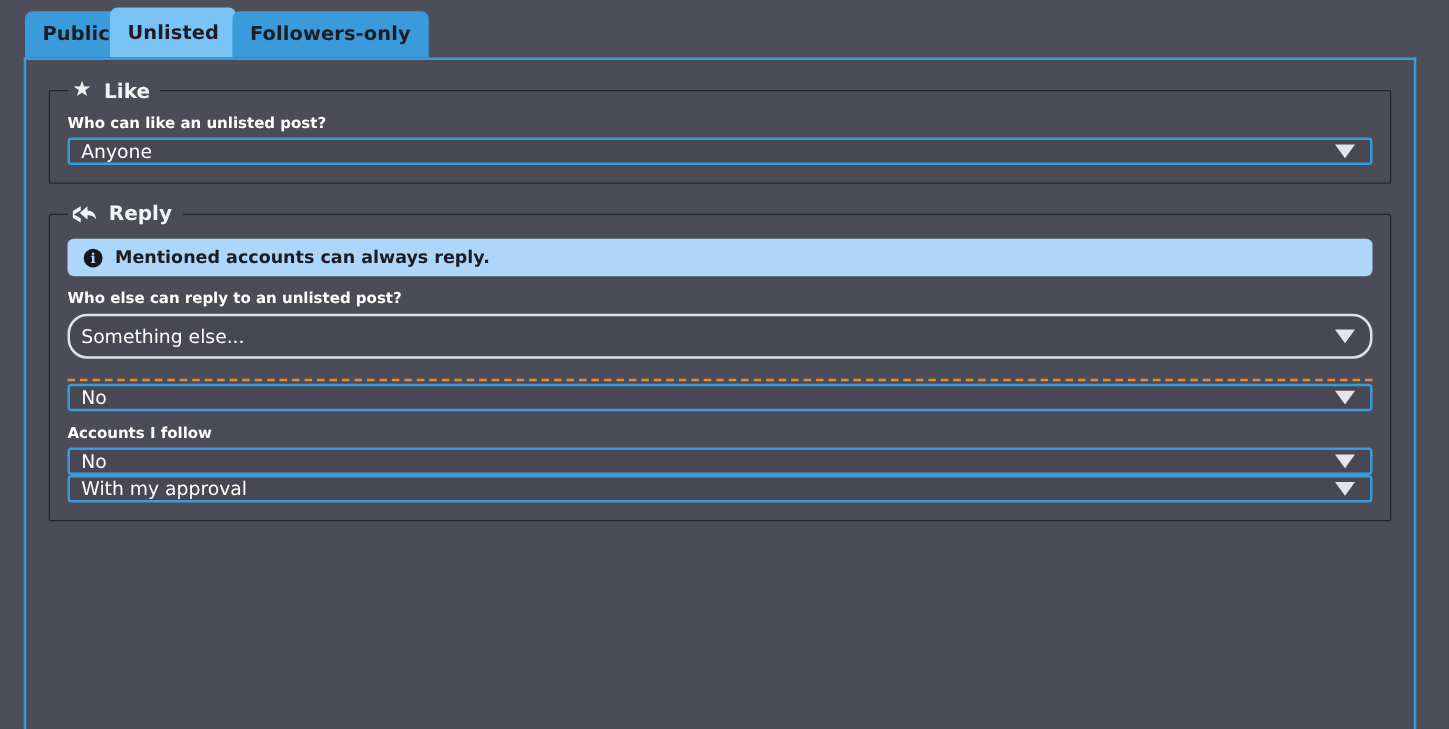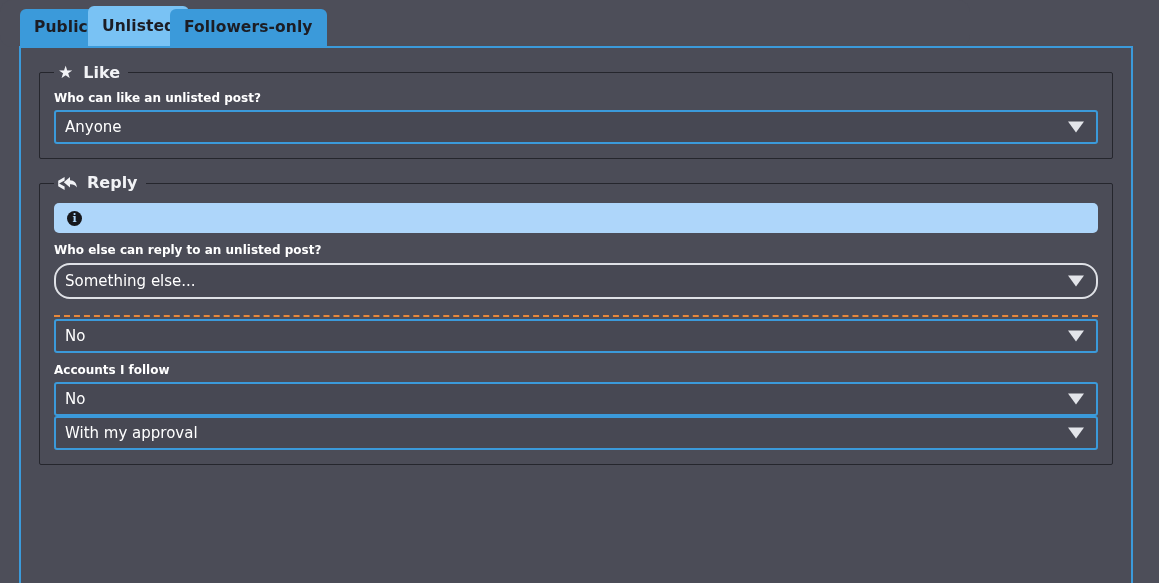--- a/index.html
+++ b/index.html
@@ -37,21 +37,21 @@
     cursor: pointer;
     user-select: none;
   }
   .tab.active {
     background: #79c2f4;
     top: 6px;
     height: 41px;
   }
   #tab-0 { left: 20px; }
   #tab-1 { left: 88px; }
-  #tab-2 { left: 170px; align-items: center; }
+  #tab-2 { left: 186px; align-items: center; }
 
   
   .panel {
     position: absolute;
     left: 19px; top: 46px;
     width: 1114px; height: 560px;
     border: 2px solid #3b9ada;
     border-bottom: none;
     background: #4b4c57;
     overflow: hidden;
@@ -93,21 +93,21 @@
   .field-label {
     color: #ffffff;
     font-size: 12px;
     font-weight: bold;
     margin: 10px 0 5px 0;
     line-height: 1.2;
   }
 
   .select {
     position: relative;
-    height: 34px;
+    height: 22px;
     background: #474853;
     border: 2px solid #3b9ada;
     border-radius: 3px;
     display: flex;
     align-items: center;
     padding: 0 34px 0 9px;
     color: #ffffff;
     font-size: 15px;
     cursor: pointer;
     user-select: none;
@@ -203,20 +203,21 @@
           <svg width="19" height="15" viewBox="0 0 19 15" fill="#f2f3f6">
             <path d="M6.6 1.0 L6.6 4.4 L1.1 7.5 L6.6 10.6 L6.6 14.0 L0.2 10.2 L0.2 4.8 Z"></path>
             <path d="M12.0 1.0 L12.0 4.3 C16.2 4.5 18.6 7.0 18.9 11.4 C17.4 9.2 15.0 8.2 12.0 8.3 L12.0 11.6 L5.8 6.3 Z"></path>
           </svg>
         </span>
         <span>Reply</span>
       </legend>
 
       <div class="banner">
         <span class="info-icon">i</span>
+        <span>Mentioned accounts can always reply.</span>
       </div>
 
       <div class="field-label">Who else can reply to an unlisted post?</div>
 
       <div class="select focused">
         <span>Something else...</span>
         <span class="arrow"></span>
       </div>
 
       <hr class="divider">

